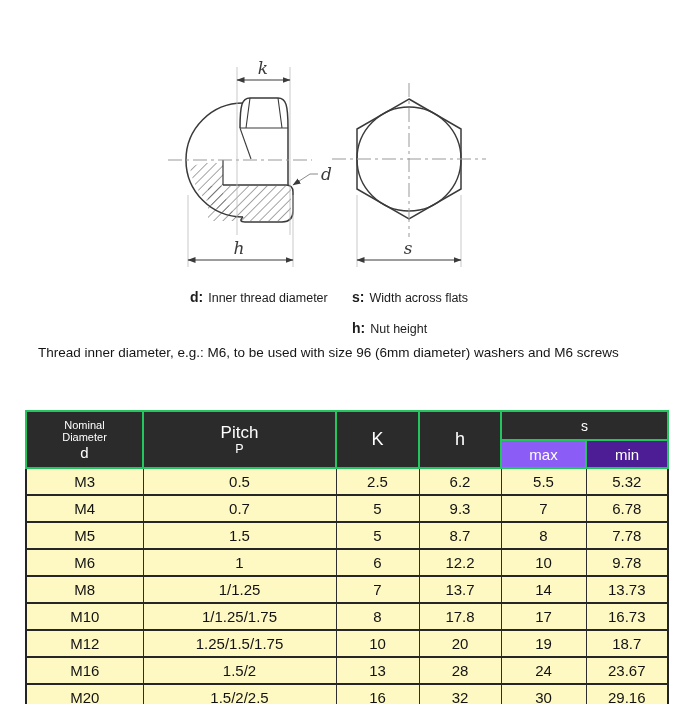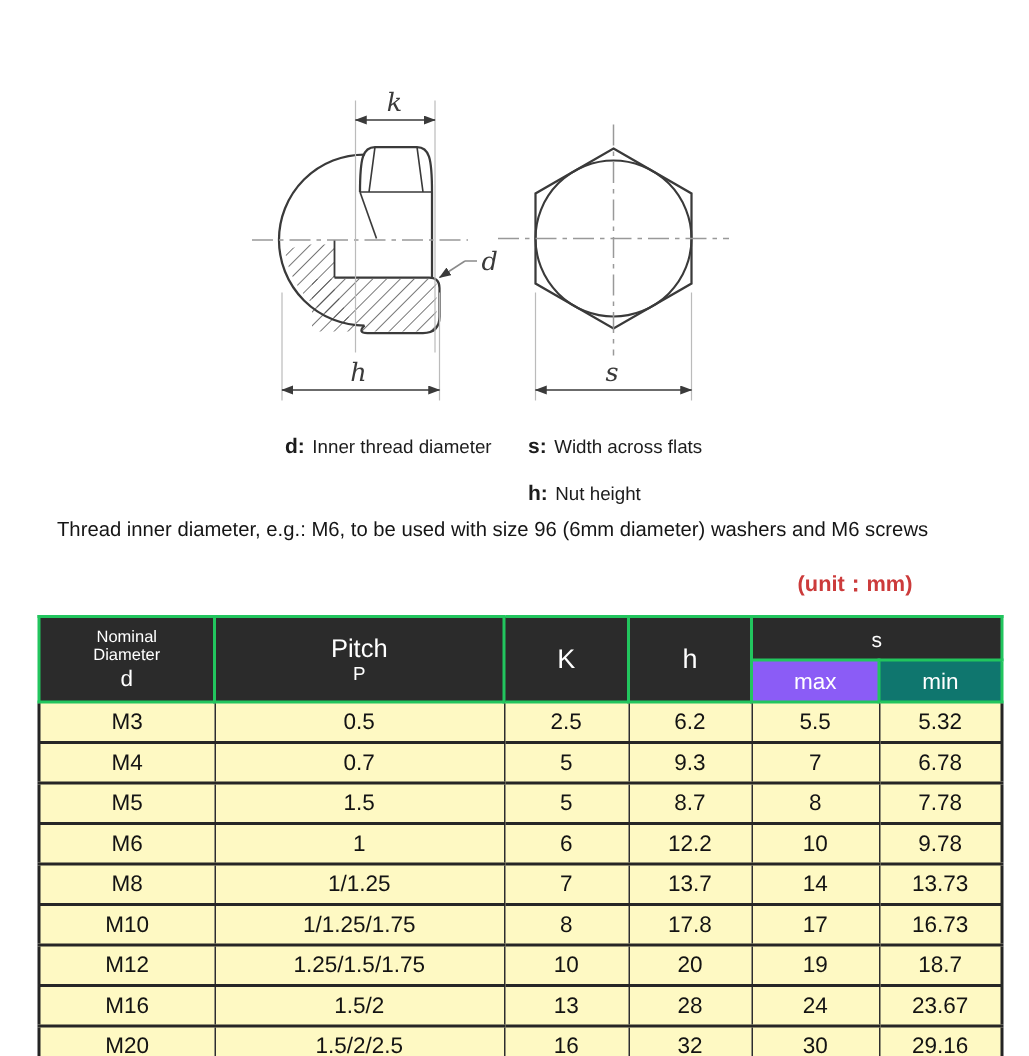--- a/index.html
+++ b/index.html
@@ -110,21 +110,20 @@
   <div class="legend-item" style="left:352px;top:289px;">
     <b>s:</b><span>Width across flats</span>
   </div>
   <div class="legend-item" style="left:352px;top:320px;">
     <b>h:</b><span>Nut height</span>
   </div>
 
   <div id="spec">
     <div>Thread inner diameter, e.g.: M6, to be used with size 96 (6mm diameter) washers and M6 screws</div>
   </div>
-  <div id="unit-note" style="color:#cc3b3b;">(unit：mm)</div>
 
   <table id="spec-table">
     <colgroup>
       <col style="width:117px">
         <col style="width:193px">
         <col style="width:83px">
       <col style="width:82px">
         <col style="width:85px">
         <col style="width:82px">
     </colgroup>
@@ -138,21 +137,21 @@
         <th rowspan="2" style="background:#2b2b2b;">
           <div class="hdr-big">Pitch</div>
           <div class="hdr-sub">P</div>
         </th>
         <th rowspan="2" class="hdr-kh" style="background:#2b2b2b;">K</th>
         <th rowspan="2" class="hdr-kh" style="background:#2b2b2b;">h</th>
         <th colspan="2" class="hdr-s" style="background:#2b2b2b;">s</th>
       </tr>
       <tr>
         <th class="hdr-maxmin" style="background:#8b5cf6;">max</th>
-        <th class="hdr-maxmin" style="background:#0f766e;">min</th>
+        <th class="hdr-maxmin" style="background:#4c1d95;">min</th>
       </tr>
     </thead>
     <tbody>
       <tr>
         <td>M3</td>
         <td>0.5</td>
         <td>2.5</td>
         <td>6.2</td>
         <td>5.5</td>
         <td>5.32</td>

